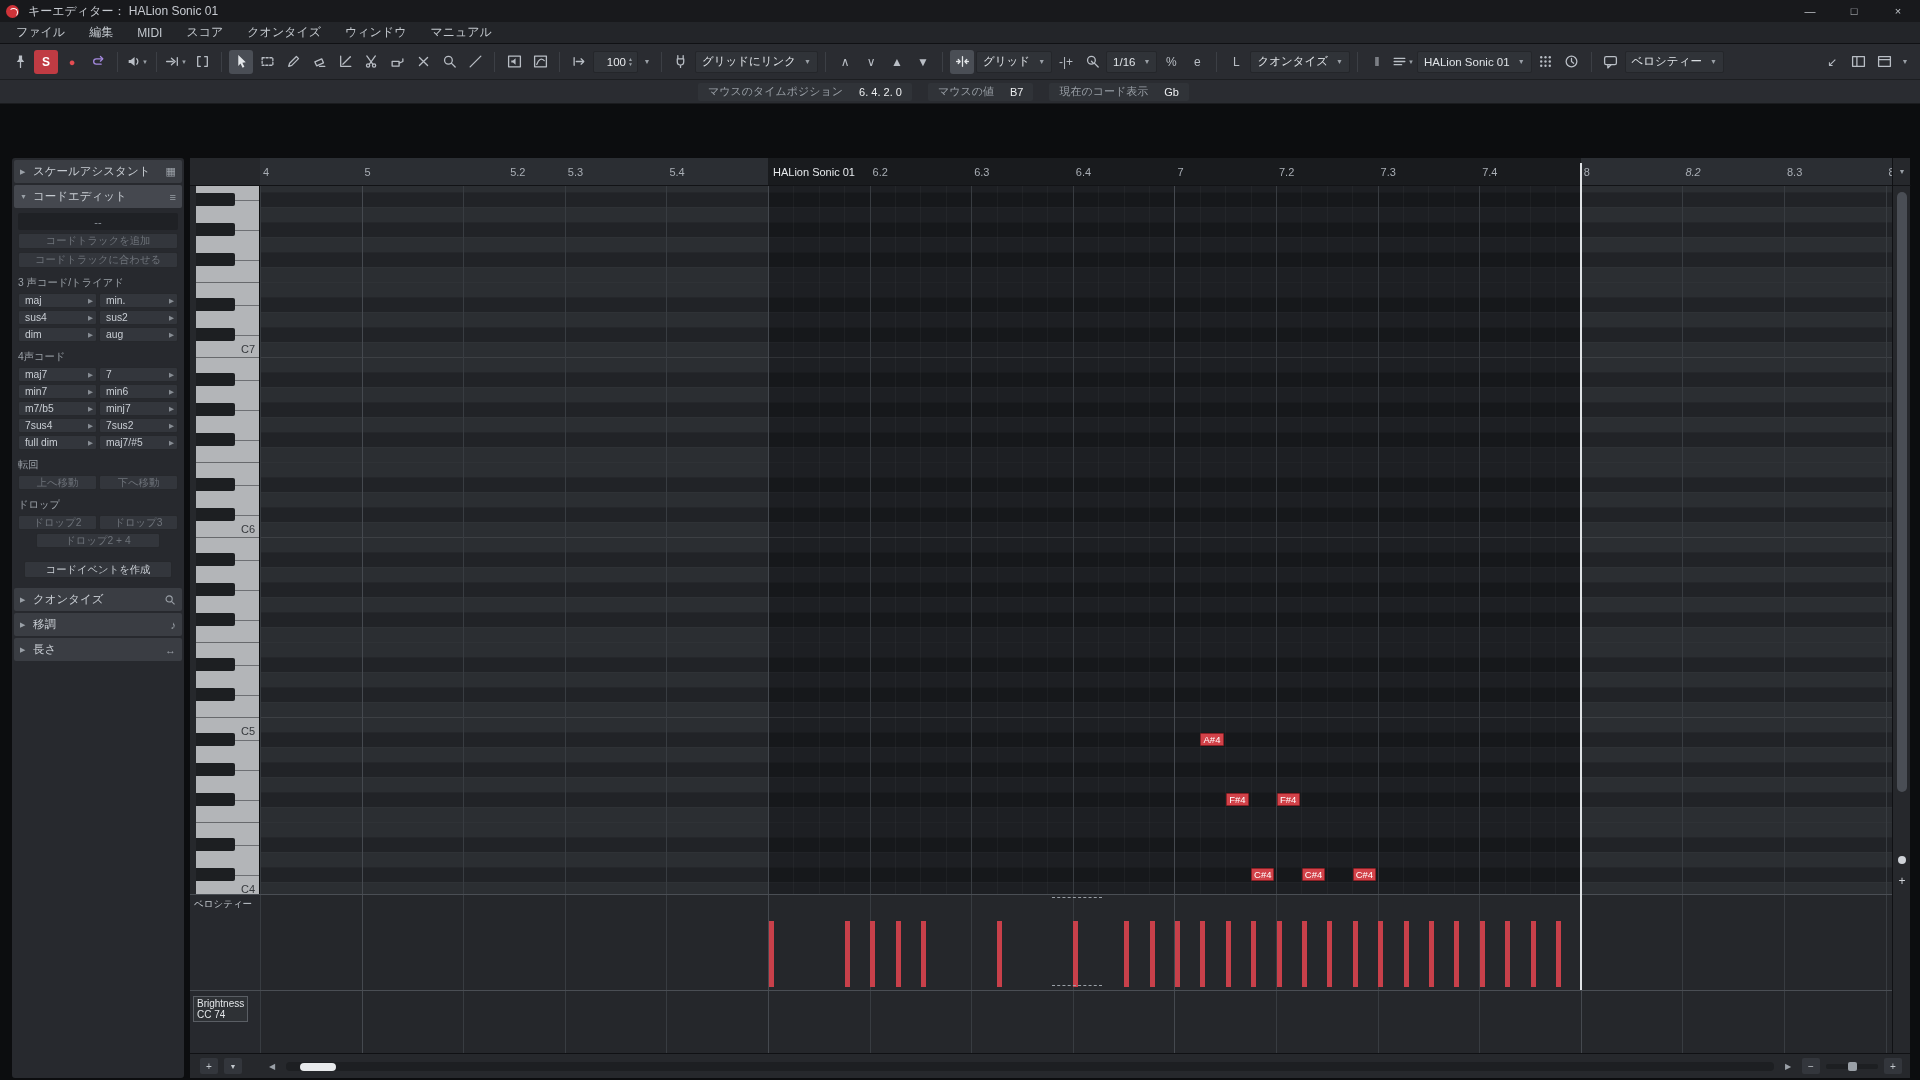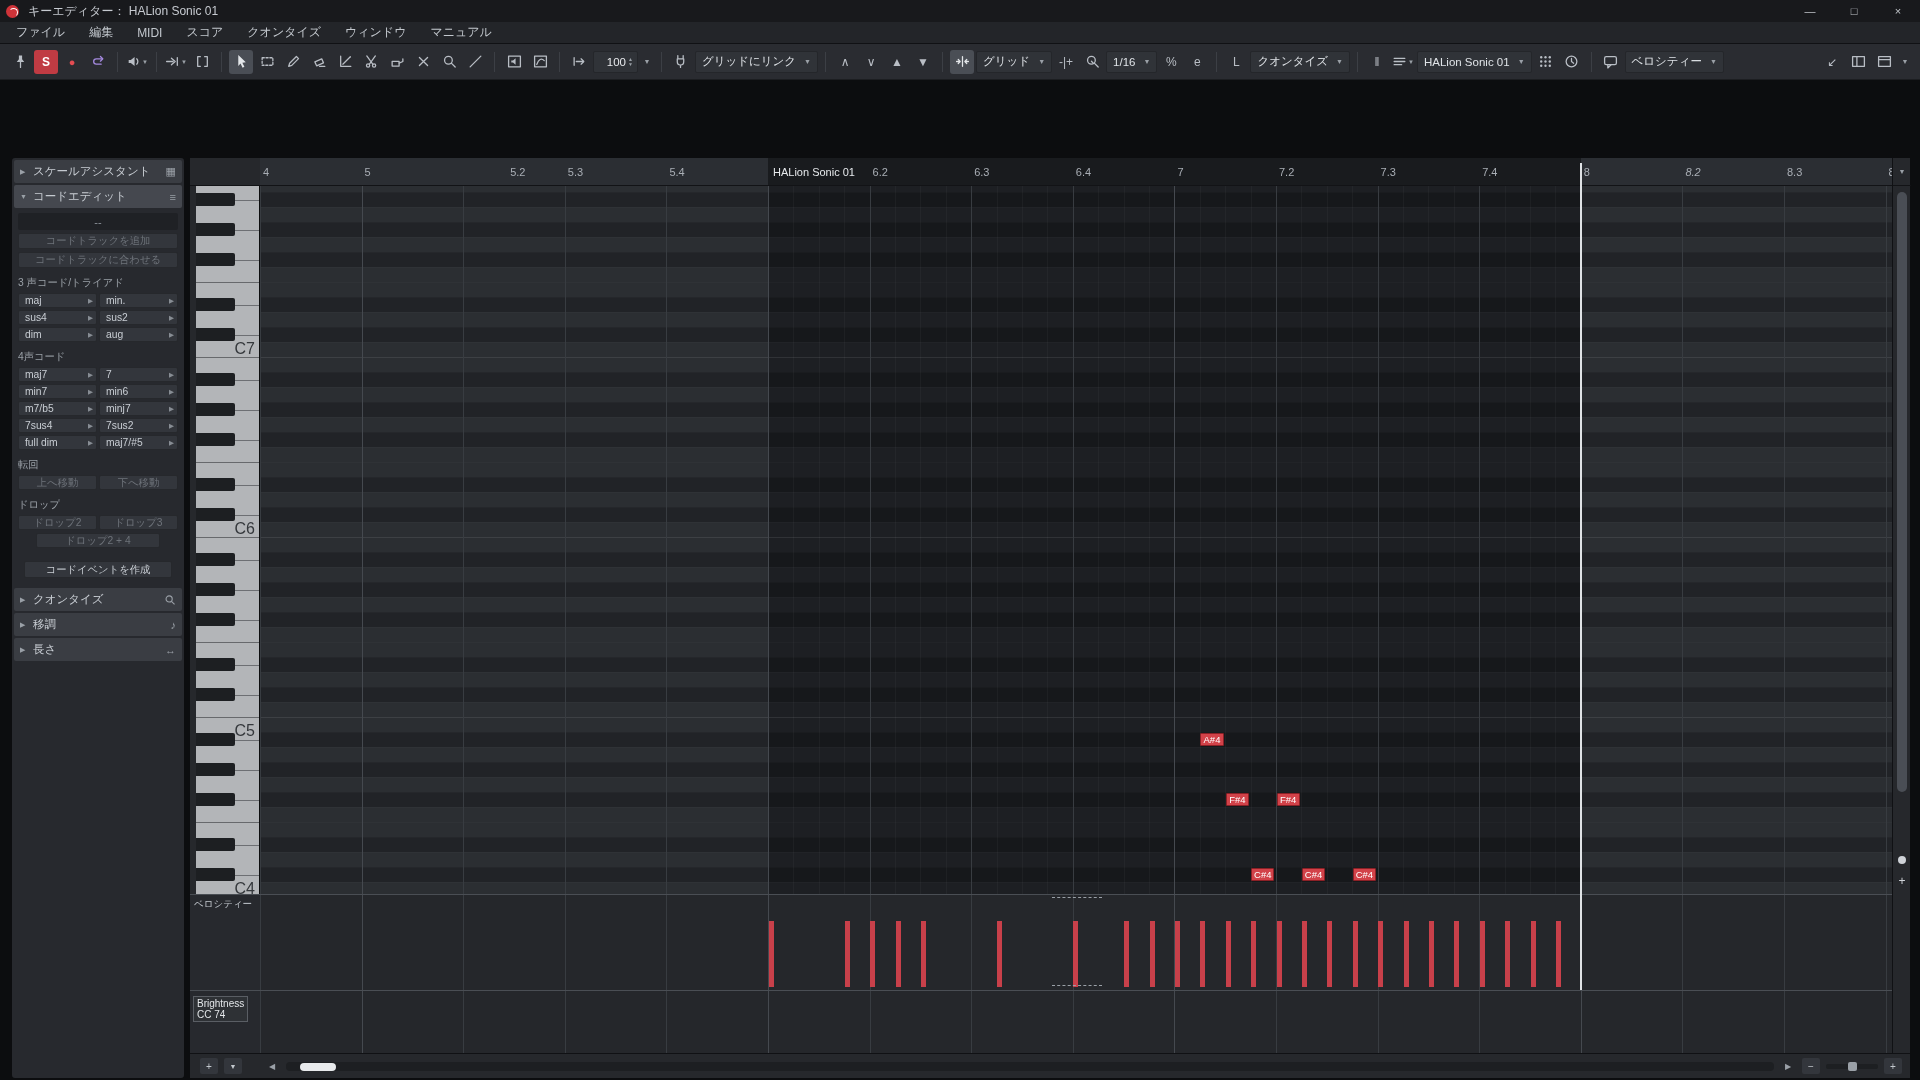--- a/index.html
+++ b/index.html
@@ -75,21 +75,21 @@
   .ruler{position:absolute;left:70px;top:0;width:1632px;height:28px;background:#2b2e33;border-bottom:1px solid #121316;overflow:hidden;}
   .ruler-part{position:absolute;top:0;height:28px;background:#191b1e;}
   .rlabel{position:absolute;top:8px;font-size:11px;color:#a9aeb5;white-space:nowrap;}
   .rpart-name{position:absolute;top:8px;font-size:11px;color:#e6e9ec;white-space:nowrap;z-index:2;}
 
   .keys-col-bg{position:absolute;left:0;top:28px;width:70px;height:708px;background:#26282c;}
   .keys{position:absolute;left:6px;top:28px;width:64px;height:708px;background:#b3b5b8;overflow:hidden;border-right:1px solid #0c0d0e;}
   .bkey{position:absolute;left:0;width:39px;height:13px;background:#1d1f22;border-radius:0 2px 2px 0;}
   .bkey-line{position:absolute;left:39px;width:25px;height:1px;background:rgba(40,42,45,0.5);}
   .wkey-line{position:absolute;left:0;width:64px;height:1px;background:rgba(40,42,45,0.55);}
-  .clabel{position:absolute;right:4px;font-size:16px;color:#35383c;height:14px;line-height:14px;}
+  .clabel{position:absolute;right:4px;font-size:11px;color:#35383c;height:14px;line-height:14px;}
 
   .grid{position:absolute;left:70px;top:28px;width:1632px;height:708px;background:#2b2e32;overflow:hidden;}
   .part-region{position:absolute;top:0;height:708px;background:#1d1f23;}
   .row-black{position:absolute;left:0;width:100%;height:15px;background:rgba(0,0,0,0.22);}
   .row-sep{position:absolute;left:0;width:100%;height:1px;background:rgba(255,255,255,0.018);}
   .octave-line{position:absolute;left:0;width:100%;height:1px;background:rgba(255,255,255,0.07);}
   .vline-bar{position:absolute;top:0;height:100%;width:1px;background:#45494f;}
   .vline-beat{position:absolute;top:0;height:100%;width:1px;background:#383c41;}
   .vline-16{position:absolute;top:0;height:100%;width:1px;background:rgba(255,255,255,0.035);}
   .note{position:absolute;height:13px;border-radius:1px;color:#fff;font-size:9.5px;display:flex;align-items:center;justify-content:center;z-index:5;line-height:13px;}
@@ -368,20 +368,34 @@
       </button>
       <button class="tbtn">
         <svg width="15" height="15" viewBox="0 0 14 14" fill="none" stroke="currentColor" stroke-width="1.2" stroke-linecap="round" stroke-linejoin="round">
           <rect x="1.5" y="2.5" width="11" height="9"></rect>
           <line x1="1.5" y1="5.2" x2="12.5" y2="5.2"></line>
         </svg>
       </button>
       <button class="tbtn tcaret-btn">▼</button>
     </div>
 
+  <div class="infoline" id="infoline">
+      <div class="chip">
+        <span class="lbl">マウスのタイムポジション</span>
+        <span class="val">6. 4. 2. 0</span>
+      </div>
+      <div class="chip">
+        <span class="lbl">マウスの値</span>
+        <span class="val">B7</span>
+      </div>
+      <div class="chip">
+        <span class="lbl">現在のコード表示</span>
+        <span class="val">Gb</span>
+      </div>
+    </div>
 
 
   <div class="main">
 
     <aside class="inspector">
       <div class="insp-header">
         <span class="tri">▶</span>
         <span>スケールアシスタント</span>
         <span class="insp-ic">▦</span>
       </div>

